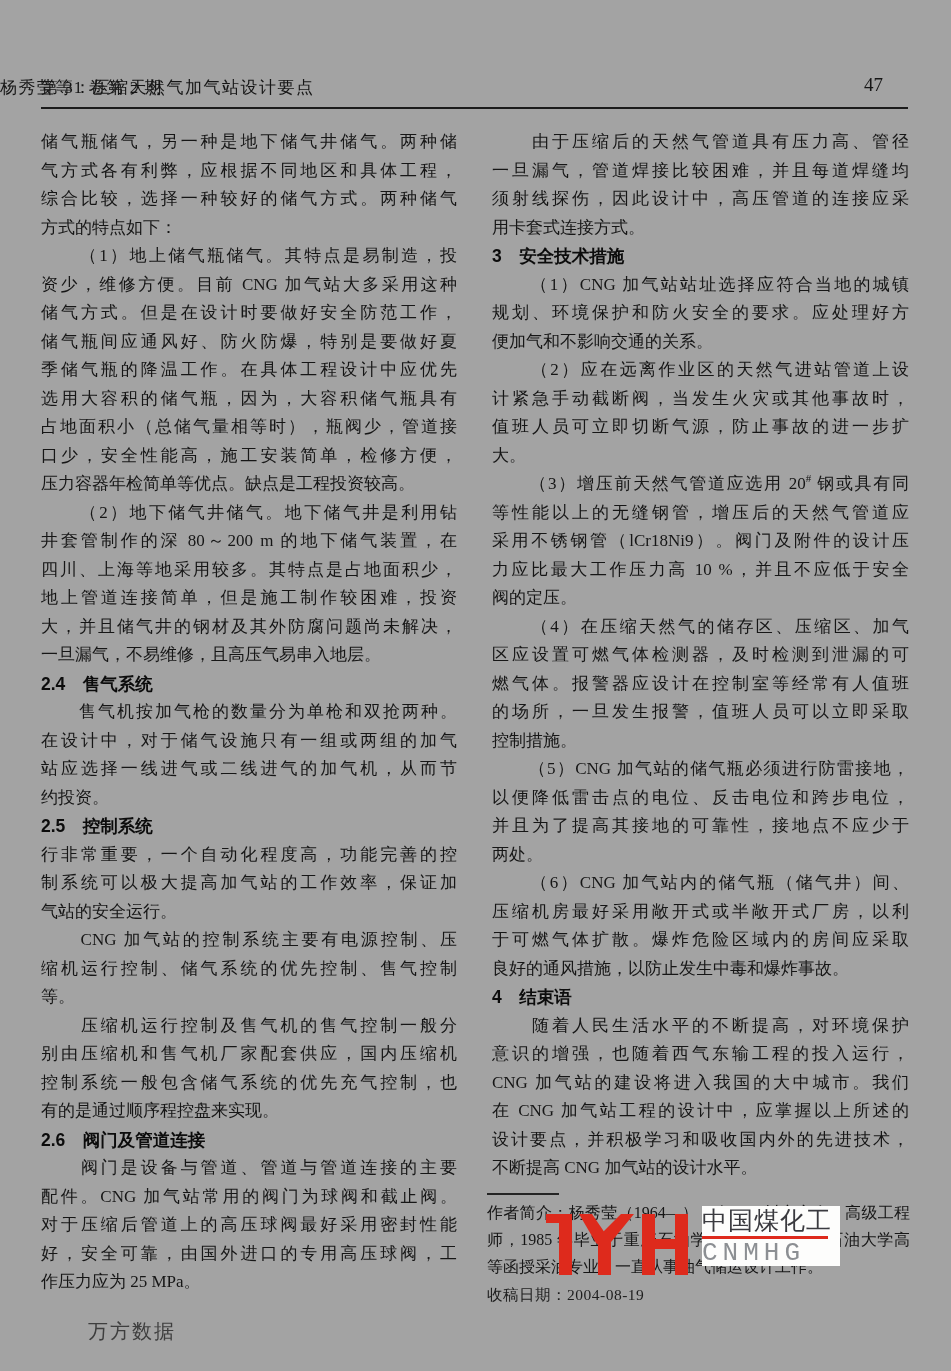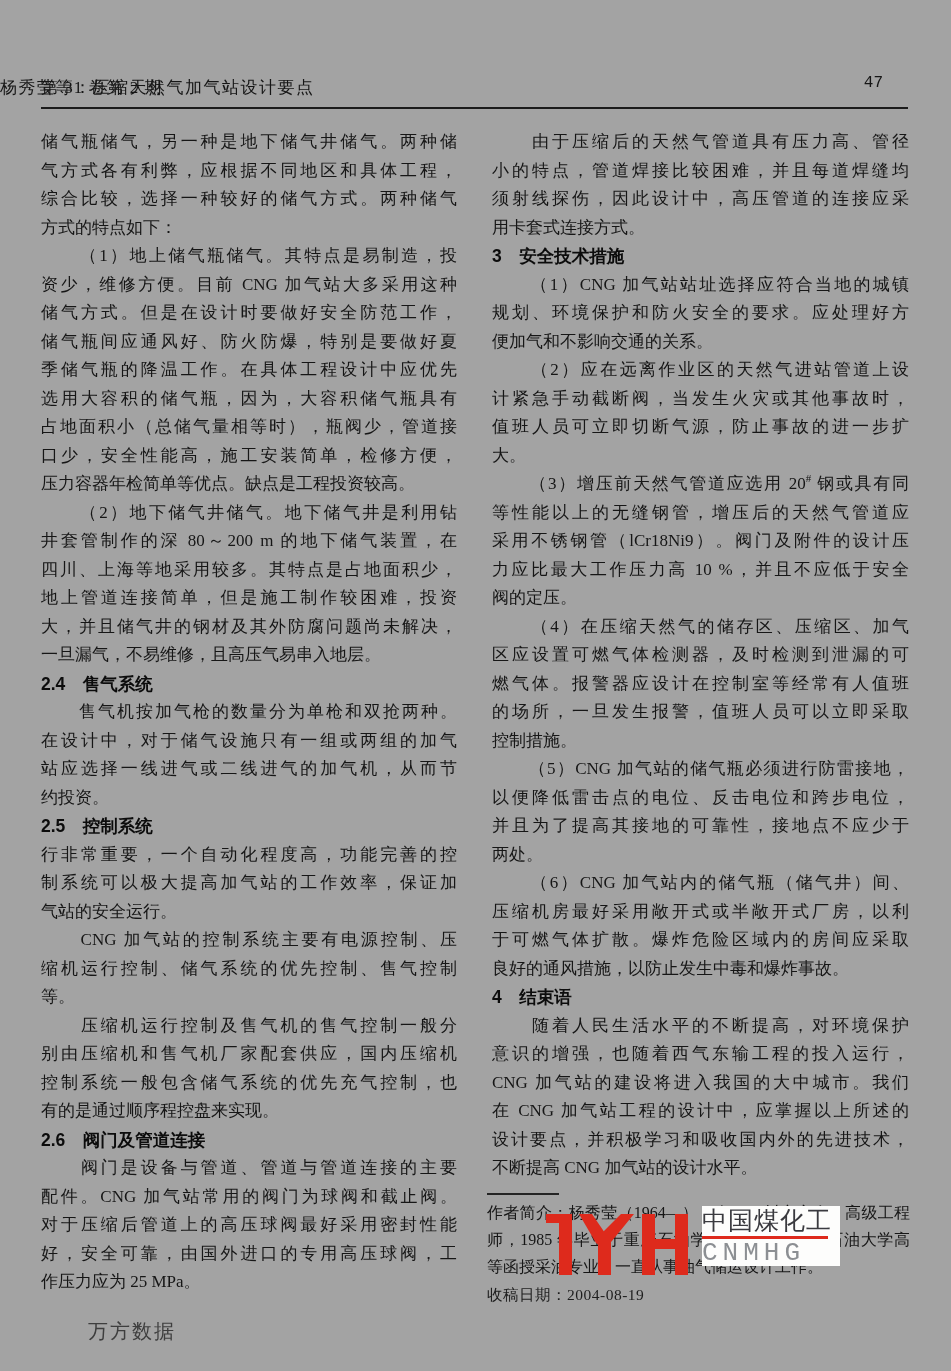--- a/index.html
+++ b/index.html
@@ -4,21 +4,21 @@
 <style>
   html,body{margin:0;padding:0;background:#e8e8e8;}
   .paper{
     position:relative;width:951px;height:1371px;background:#a3a3a3;
     font-family:"Liberation Serif","DejaVu Serif",serif;color:#161616;
     margin:0 auto;overflow:hidden;
   }
   
   .hdr-vol{position:absolute;left:41px;top:76px;font-size:17px;letter-spacing:1px;}
   .hdr-title{position:absolute;left:0;right:0;top:76px;font-size:17px;letter-spacing:1.5px;}
-  .hdr-page{position:absolute;right:68px;top:74px;font-size:16px;font-family:Liberation Mono, monospace;}
+  .hdr-page{position:absolute;right:68px;top:74px;font-size:19px;}
   .hdr-rule{position:absolute;left:41px;top:107px;width:867px;height:2px;background:#1b1b1b;}
   
   .col{position:absolute;top:128px;font-size:17px;}
   #col-left{left:41px;width:416px;}
   #col-right{left:492px;width:417px;}
   .ln{height:28.5px;line-height:28.5px;overflow:hidden;
       text-align:justify;text-align-last:justify;}
   .ln.end{text-align-last:left;}
   .ln.hd{font-family:"Liberation Sans","DejaVu Sans",sans-serif;font-weight:700;
          font-size:17.5px;text-align-last:left;color:#0c0c0c;}
@@ -89,21 +89,21 @@
       <div class="ln end">有的是通过顺序程控盘来实现。</div>
       <div class="ln hd">2.6　阀门及管道连接</div>
       <div class="ln">　　阀门是设备与管道、管道与管道连接的主要</div>
       <div class="ln">配件。CNG 加气站常用的阀门为球阀和截止阀。</div>
       <div class="ln">对于压缩后管道上的高压球阀最好采用密封性能</div>
       <div class="ln">好，安全可靠，由国外进口的专用高压球阀，工</div>
       <div class="ln end">作压力应为 25 MPa。</div>
     </div>
   <div class="col" id="col-right">
       <div class="ln">　　由于压缩后的天然气管道具有压力高、管径</div>
-      <div class="ln">小的特点，管道焊接比较困难，并且每道焊缝均</div>
+      <div class="ln">一旦漏气，管道焊接比较困难，并且每道焊缝均</div>
       <div class="ln">须射线探伤，因此设计中，高压管道的连接应采</div>
       <div class="ln end">用卡套式连接方式。</div>
       <div class="ln hd">3　安全技术措施</div>
       <div class="ln">　　（1）CNG 加气站站址选择应符合当地的城镇</div>
       <div class="ln">规划、环境保护和防火安全的要求。应处理好方</div>
       <div class="ln end">便加气和不影响交通的关系。</div>
       <div class="ln">　　（2）应在远离作业区的天然气进站管道上设</div>
       <div class="ln">计紧急手动截断阀，当发生火灾或其他事故时，</div>
       <div class="ln">值班人员可立即切断气源，防止事故的进一步扩</div>
       <div class="ln end">大。</div>

